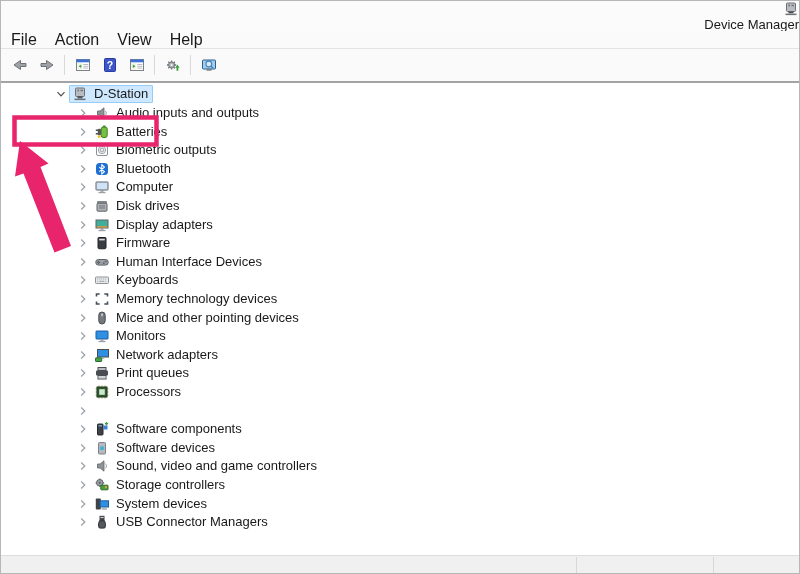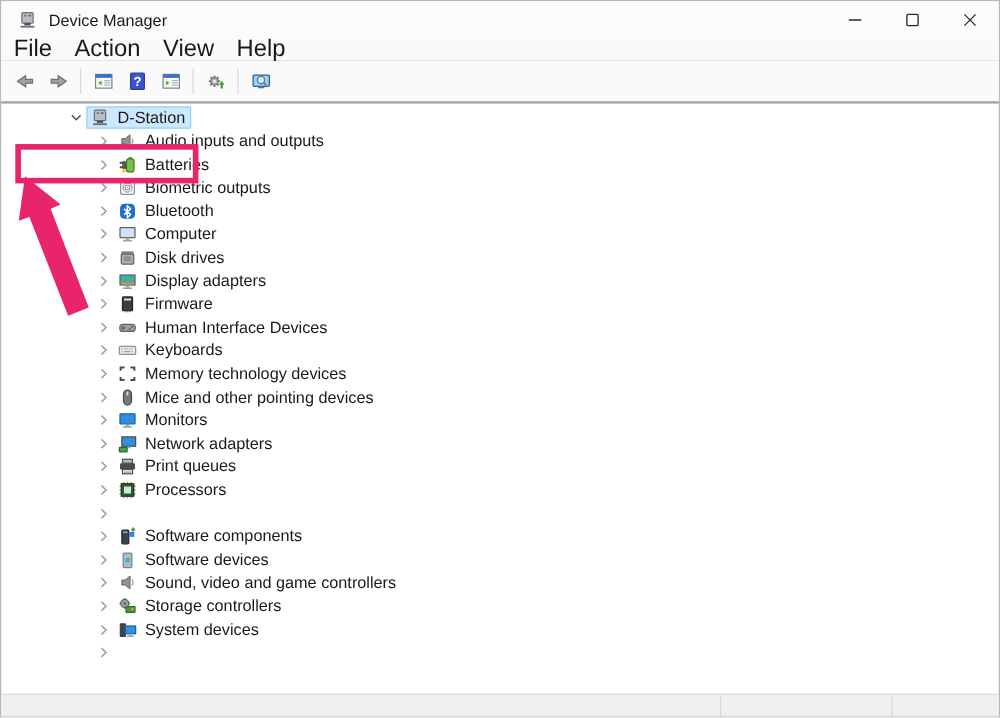--- a/index.html
+++ b/index.html
@@ -5,31 +5,31 @@
   html,body{margin:0;padding:0;}
   body{
     width:800px;height:574px;position:relative;background:#fff;overflow:hidden;
     font-family:"Liberation Sans","DejaVu Sans",sans-serif;color:#191919;
     -webkit-font-smoothing:antialiased;
   }
   .window{position:absolute;inset:0;border:1px solid #b7b7b7;box-sizing:border-box;}
 
   
   .titlebar{position:absolute;top:0;left:0;right:0;height:30px;background:#fbfbfb;
-    display:flex;align-items:center;padding-left:13px;box-sizing:border-box;}
+    display:flex;align-items:flex-end;padding-left:13px;box-sizing:border-box;flex-direction:column;}
   .titlebar .app-icon{width:16px;height:16px;flex:none;}
   .titlebar .title{margin-left:9px;font-size:13px;}
   .win-controls{margin-left:auto;display:flex;height:30px;}
   .win-btn{width:46px;height:30px;display:flex;align-items:center;justify-content:center;
     background:transparent;border:none;padding:0;cursor:default;}
 
   
   .menubar{position:absolute;top:30px;left:0;right:0;height:18px;background:#fafafa;
     border-bottom:1px solid #e4e4e4;display:flex;align-items:center;
-    padding-left:1px;box-sizing:border-box;font-size:19px;}
+    padding-left:1px;box-sizing:border-box;font-size:16px;}
   .menu-item{padding:0 9px;line-height:17px;}
 
   
   .toolbar{position:absolute;top:48px;left:0;right:0;height:34px;background:#fafafa;
     border-bottom:2px solid #a3a3a3;display:flex;align-items:center;
     padding-left:5px;box-sizing:border-box;}
   .tb-btn{width:25px;height:25px;display:flex;align-items:center;justify-content:center;
     background:transparent;border:none;padding:0;margin:0 1px;}
   .tb-sep{width:1px;height:20px;background:#d9d9d9;margin:0 4px;}
 
@@ -552,20 +552,31 @@
             </span>
             <span class="tlabel">System devices</span>
           </span>
         </div>
         <div class="tree-row child">
           <span class="chev">
             <svg width="16" height="16" viewBox="0 0 16 16">
               <path d="M6.2 4.5L9.8 8l-3.6 3.5" fill="none" stroke="#9aa0a6" stroke-width="1.2"></path>
             </svg>
           </span>
+          <span class="node">
+            <span class="ticon">
+              <svg width="16" height="16" viewBox="0 0 16 16">
+                <rect x="5.5" y="1.8" width="5" height="5" fill="#3f4347"></rect>
+                <rect x="6.6" y="2.9" width="1.2" height="1.2" fill="#fff"></rect>
+                <rect x="8.3" y="2.9" width="1.2" height="1.2" fill="#fff"></rect>
+                <path d="M5.5 6.8h5l.9 2.6v3.1a1.6 1.6 0 01-1.6 1.6H6.2a1.6 1.6 0 01-1.6-1.6V9.4z" fill="#55595e" stroke="#2b2e31"></path>
+              </svg>
+            </span>
+            <span class="tlabel">USB Connector Managers</span>
+          </span>
         </div>
       </div>
   </div>
 
   <div class="statusbar">
     <div class="status-div" style="left:575px"></div>
     <div class="status-div" style="left:712px"></div>
   </div>
 
   <svg class="overlay" width="800" height="574" viewBox="0 0 800 574">

